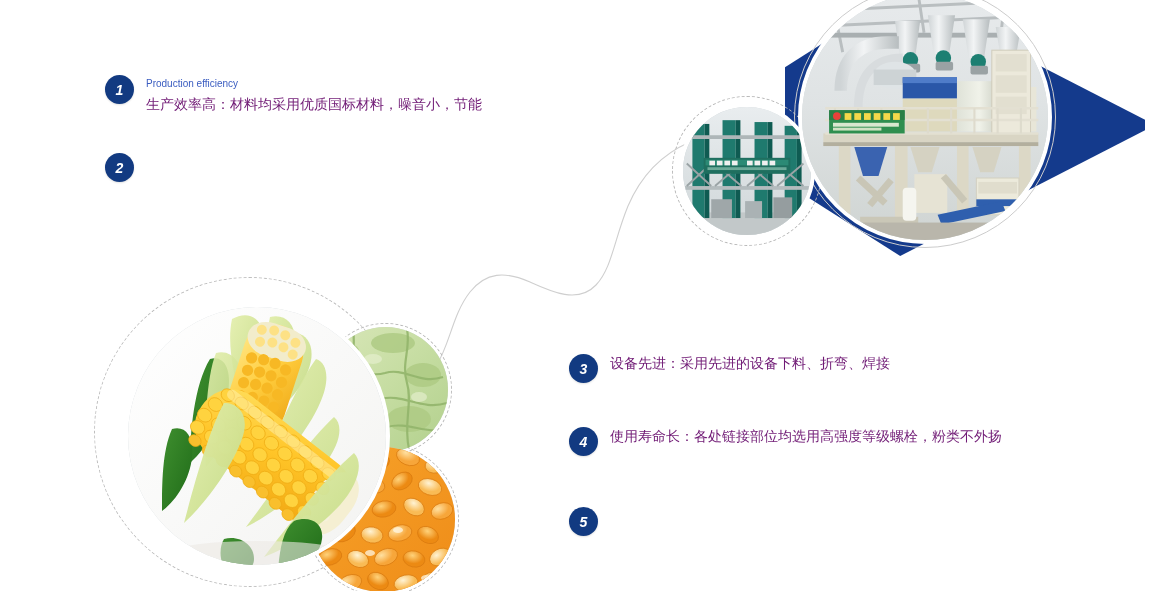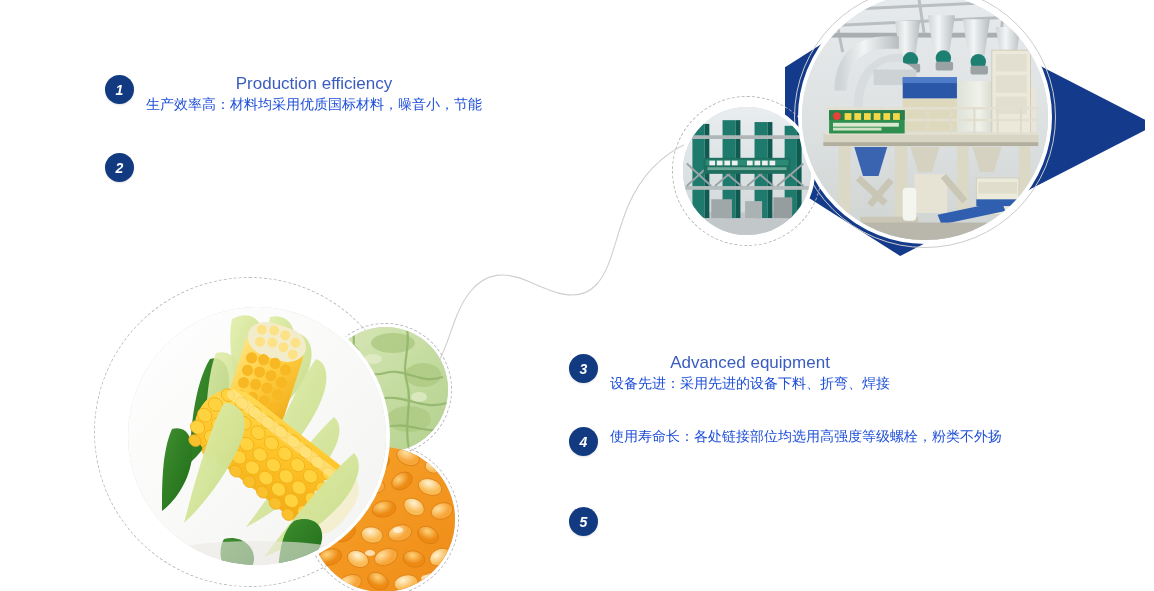--- a/index.html
+++ b/index.html
@@ -58,28 +58,27 @@
     letter-spacing: 0;
   }
   .feature-text {
     display: flex;
     flex-direction: column;
     gap: 1px;
     padding-top: 0px;
   }
   .feature-title {
     color: #3a5cc0;
-    font-size: 17px;
+    font-size: 10px;
     line-height: 19px;
     font-weight: 400;
     white-space: nowrap;
-    text-align: center;
   }
   .feature-desc {
-    color: #1d4ed8;
+    color: #701a75;
     font-size: 14px;
     line-height: 21px;
     font-weight: 400;
     white-space: nowrap;
     font-family: "DejaVu Sans", "Liberation Sans", sans-serif;
   }
 
   
   #item-1 { left: 105px; top: 74px; }
   #item-2 { left: 105px; top: 152px; }
@@ -678,21 +677,20 @@
     </div>
   </div>
 
   <div class="feature-item" id="item-2">
     <div class="badge">2</div>
   </div>
 
   <div class="feature-item" id="item-3">
     <div class="badge">3</div>
     <div class="feature-text">
-      <div class="feature-title">Advanced equipment</div>
       <div class="feature-desc">设备先进：采用先进的设备下料、折弯、焊接</div>
     </div>
   </div>
 
   <div class="feature-item" id="item-4">
     <div class="badge">4</div>
     <div class="feature-text">
       <div class="feature-desc">使用寿命长：各处链接部位均选用高强度等级螺栓，粉类不外扬</div>
     </div>
   </div>

